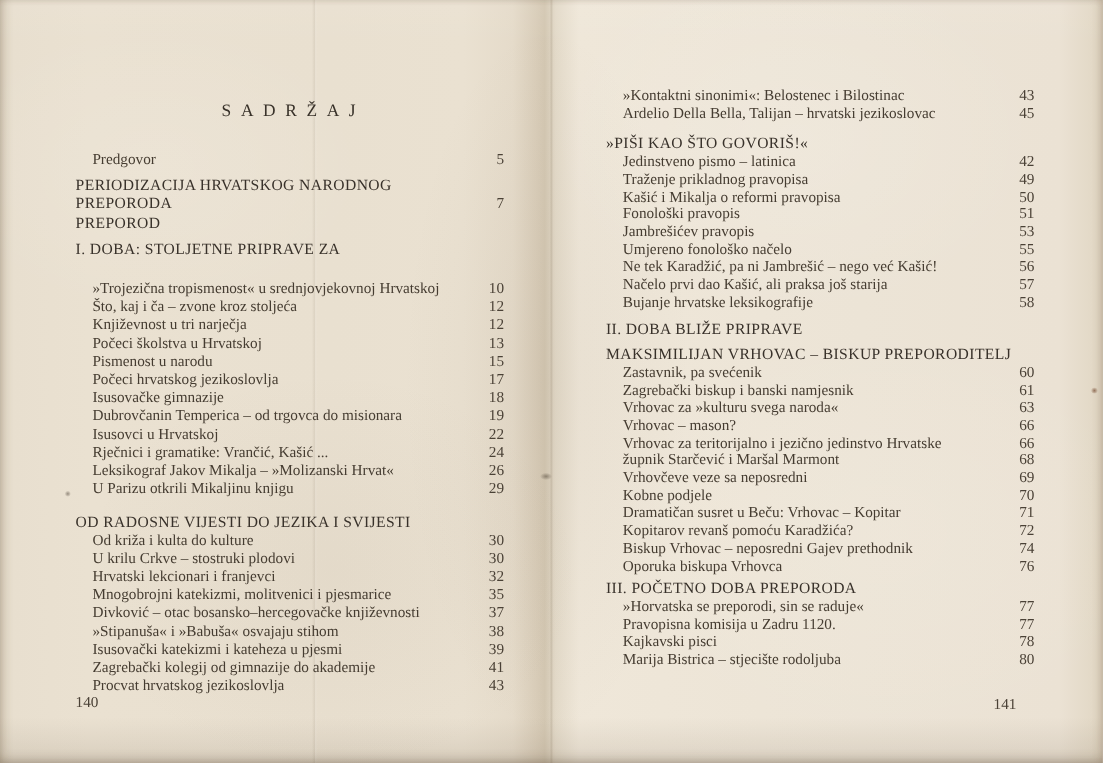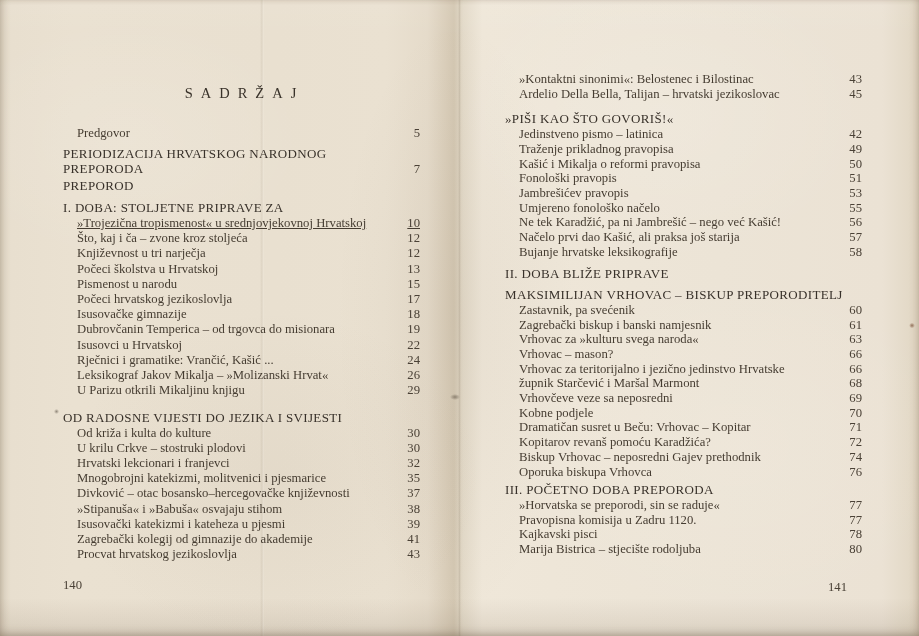--- a/index.html
+++ b/index.html
@@ -94,21 +94,21 @@
           <span class="p">7</span>
         </div>
         <div class="row heading">
           <span class="t">PREPOROD</span>
           <span class="p"></span>
         </div>
         <div class="row heading" style="margin-top: 7px;">
           <span class="t">I. DOBA: STOLJETNE PRIPRAVE ZA</span>
           <span class="p"></span>
         </div>
-        <div class="row entry" style="margin-top: 1px; text-decoration: underline;">
+        <div class="row entry" style="margin-top: 18px;">
           <span class="t">»Trojezična tropismenost« u srednjovjekovnoj Hrvatskoj</span>
           <span class="p">10</span>
         </div>
         <div class="row entry">
           <span class="t">Što, kaj i ča – zvone kroz stoljeća</span>
           <span class="p">12</span>
         </div>
         <div class="row entry">
           <span class="t">Književnost u tri narječja</span>
           <span class="p">12</span>

